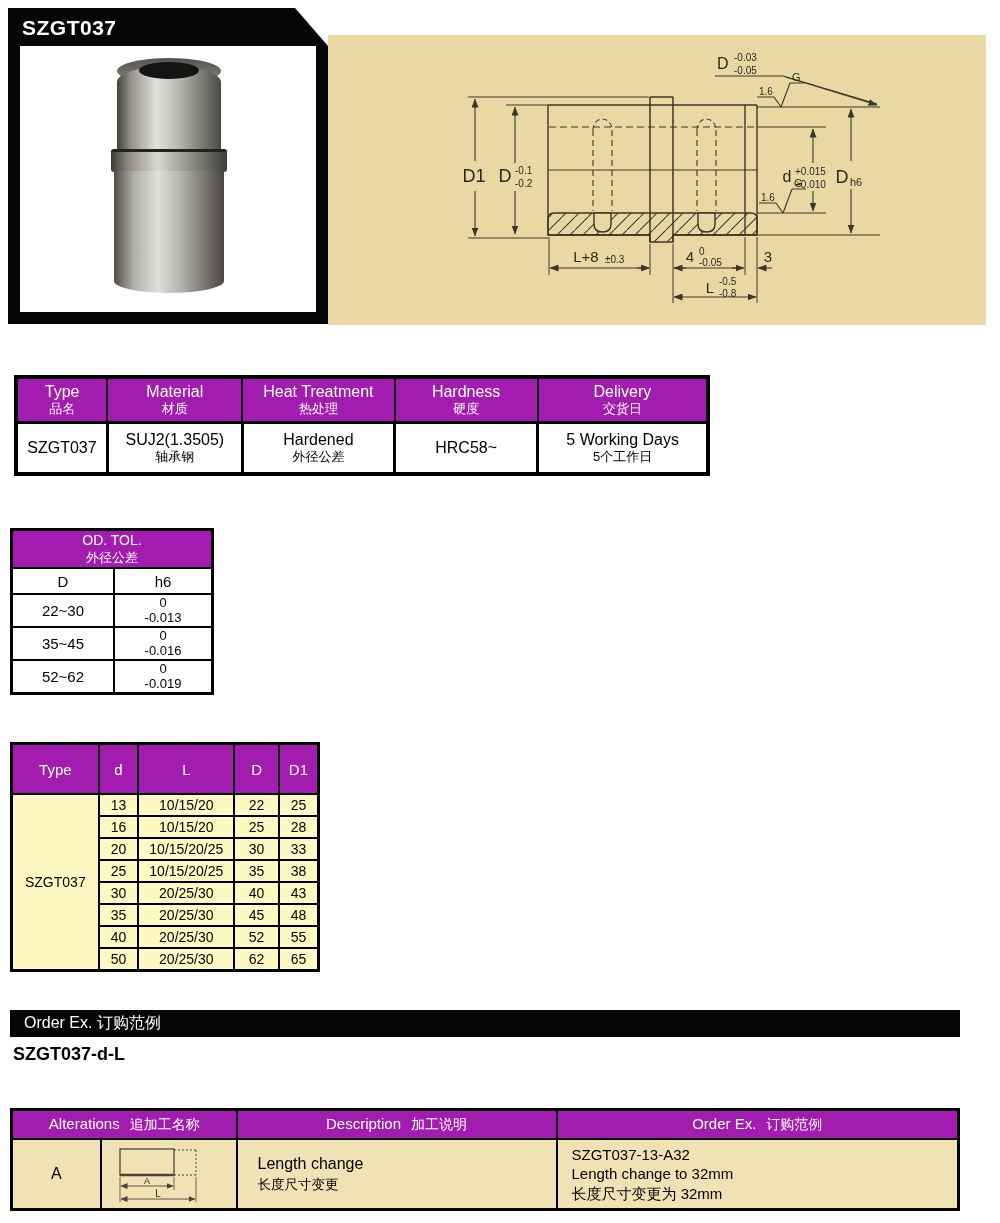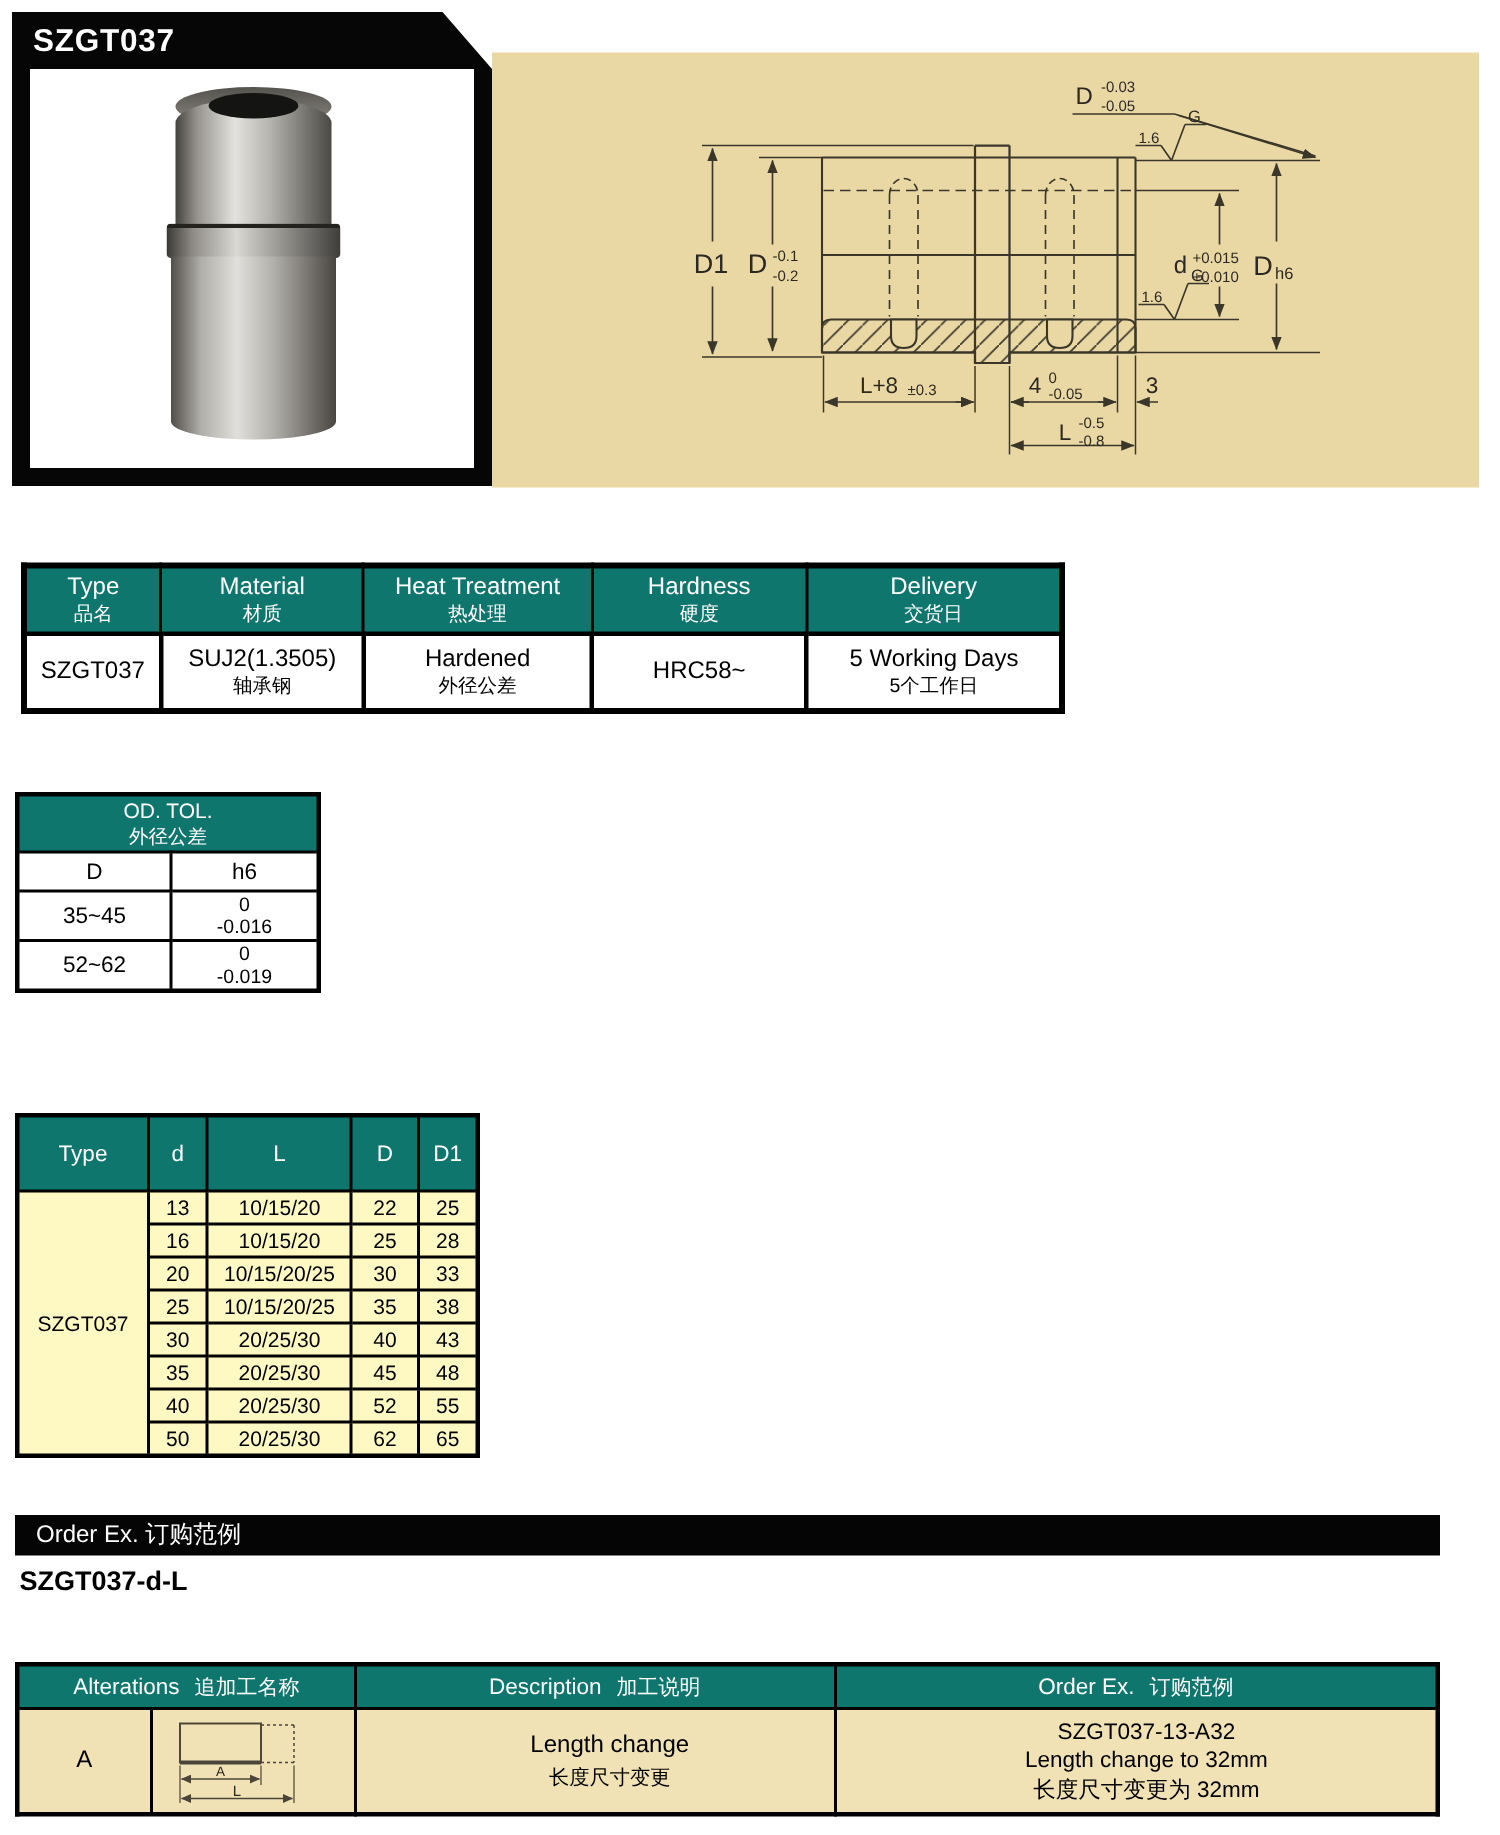--- a/index.html
+++ b/index.html
@@ -23,22 +23,22 @@
   .b-body{position:absolute;left:94px;top:125px;width:110px;height:122px;
           background:linear-gradient(90deg,#514e49,#b0aea8 18%,#e0dfdb 40%,#b2b0ab 62%,#494641);
           border-radius:0 0 50% 50% / 0 0 12px 12px;}
 
   
   .panel{position:absolute;left:328px;top:35px;width:658px;height:290px;background:#EAD8A4;}
   .panel svg{position:absolute;left:0;top:0;}
   .dwg-txt{fill:#2b2922;}
 
   
-  table{border-collapse:collapse;table-layout:fixed;text-align:center;}
-  .blkhead{background:#0f766e;color:#fff;font-weight:normal;}
+  table{border-collapse:collapse;table-layout:fixed;}
+  .blkhead{background:#a21caf;color:#fff;font-weight:normal;}
   .en{font-size:16px;line-height:1.2;}
   .zh{font-size:13px;line-height:1.25;}
 
   .spec{position:absolute;left:14px;top:375px;width:696px;border:4px solid #000;text-align:center;}
   .spec th{height:42px;padding:0;border:2px solid #000;}
   .spec td{height:48px;padding:0;border:3px solid #000;background:#fff;}
 
   .od{position:absolute;left:10px;top:528px;width:204px;border:3px solid #000;text-align:center;}
   .od th{height:36px;padding:0;border:2px solid #000;}
   .od .subhdr td{height:24px;font-size:15px;border:2px solid #000;background:#fff;}
@@ -228,20 +228,27 @@
           <th class="blkhead" colspan="2">
       <div class="zh" style="font-size:14px">OD. TOL.</div>
       <div class="zh">外径公差</div>
           </th>
         </tr>
     <tr class="subhdr">
       <td>D</td>
       <td>h6</td>
     </tr>
     <tr>
+      <td>22~30</td>
+      <td>
+            <div class="tol">0</div>
+            <div class="tol">-0.013</div>
+          </td>
+    </tr>
+    <tr>
       <td>35~45</td>
       <td>
             <div class="tol">0</div>
             <div class="tol">-0.016</div>
           </td>
     </tr>
     <tr>
       <td>52~62</td>
       <td>
             <div class="tol">0</div>

